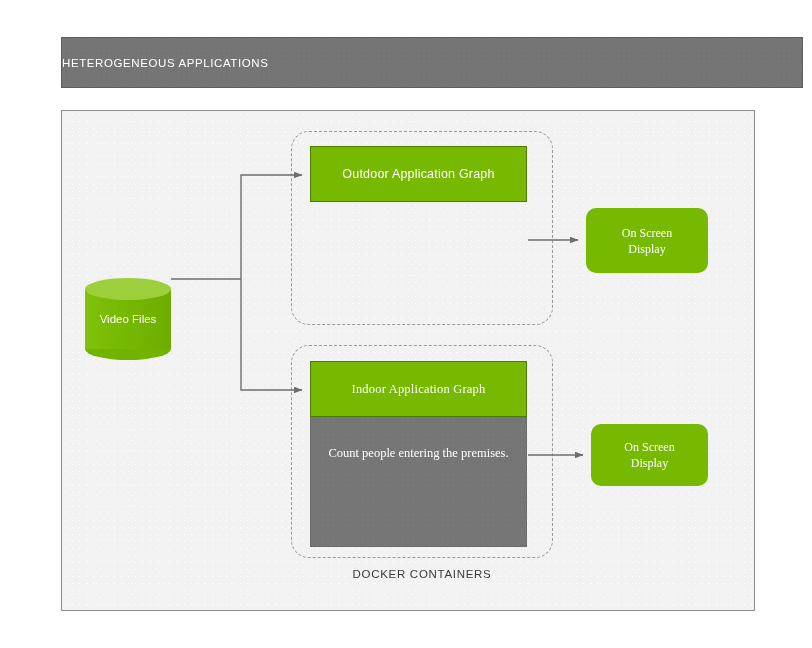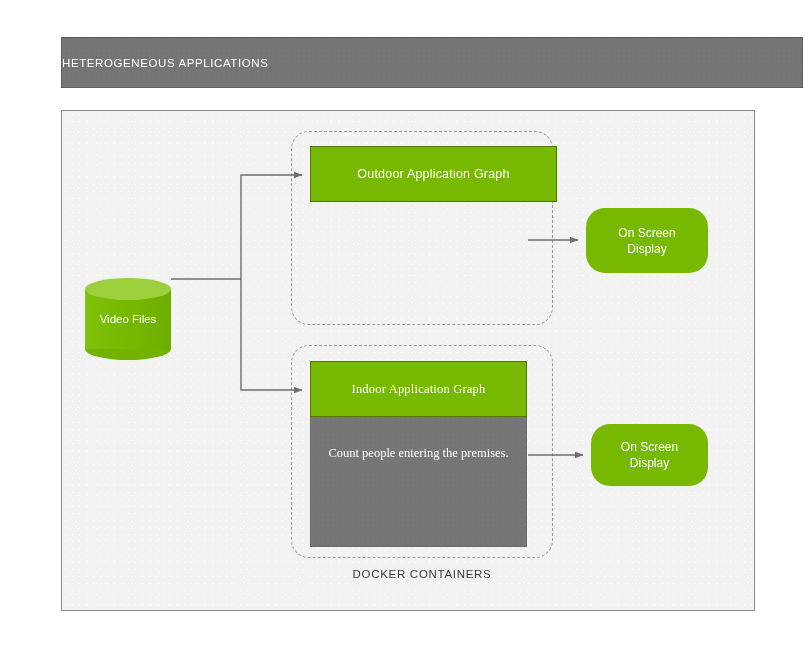--- a/index.html
+++ b/index.html
@@ -125,39 +125,40 @@
     border-top: none;
     box-sizing: border-box;
     color: #ffffff;
     font-size: 12.5px;
     line-height: 17px;
     text-align: center;
     padding-top: 28px;
   }
 
   #outdoor-block { left: 310px; top: 146px; width: 217px; }
-  #outdoor-block .app-header { width: 247px; height: 56px; }
+  #outdoor-block .app-header { width: 217px; height: 56px; }
   #outdoor-block .app-body   { width: 217px; height: 122px; }
 
   #indoor-block { left: 310px; top: 361px; width: 217px; font-family: Liberation Serif, serif; }
   #indoor-block .app-header { width: 217px; height: 56px; }
   #indoor-block .app-body   { width: 217px; height: 130px; }
 
   
   .osd-box {
     position: absolute;
     background-color: #76b900;
-    border-radius: 19px;
+    border-radius: 10px;
     color: #ffffff;
     display: flex;
     align-items: center;
     justify-content: center;
     text-align: center;
     font-size: 12px;
     line-height: 16px;
+    font-family: Liberation Serif, serif;
   }
   #osd-outdoor { left: 586px; top: 208px; width: 122px; height: 65px; }
   #osd-indoor  { left: 591px; top: 424px; width: 117px; height: 62px; }
 
   
   .cylinder {
     position: absolute;
     left: 85px;
     top: 238px;
     width: 72px;

